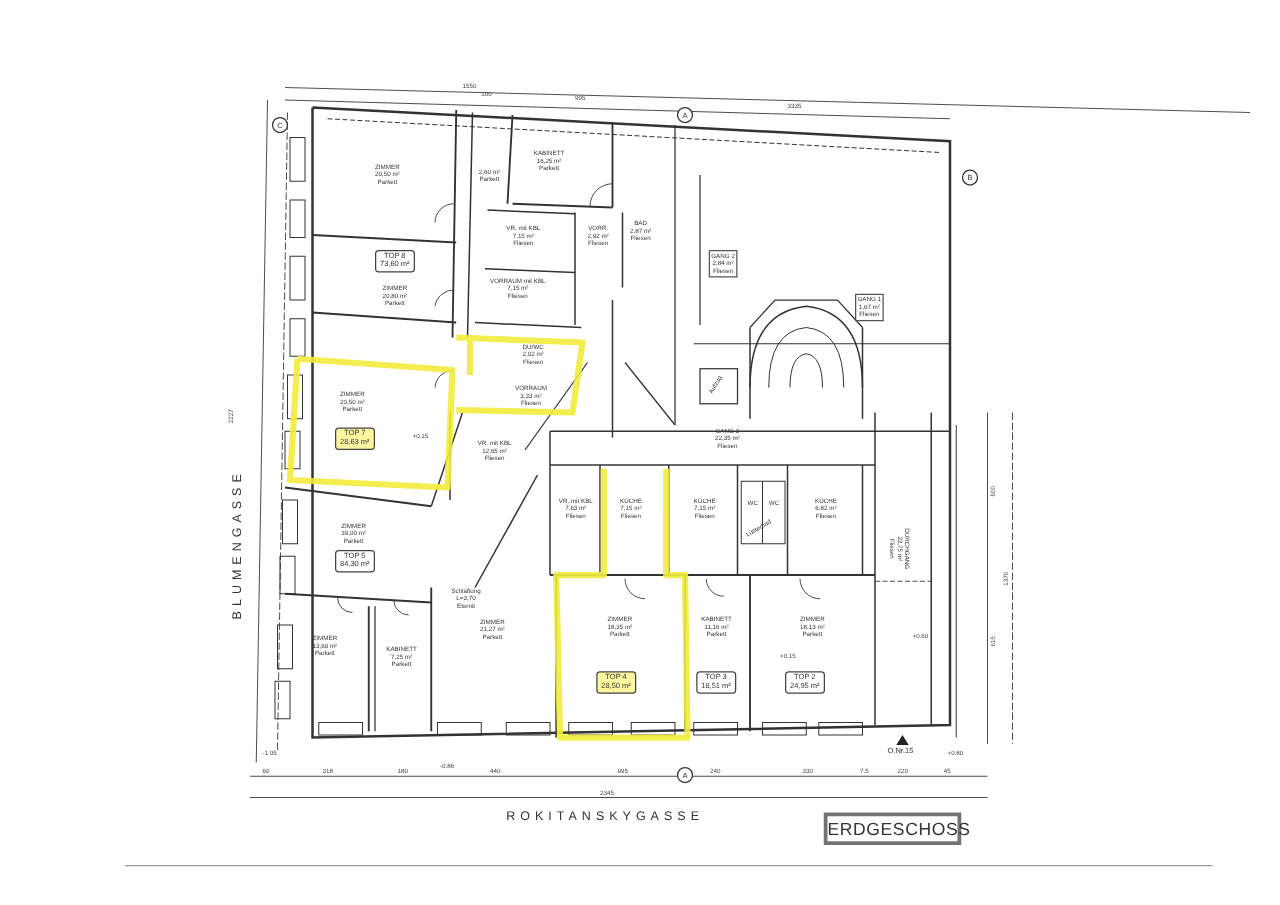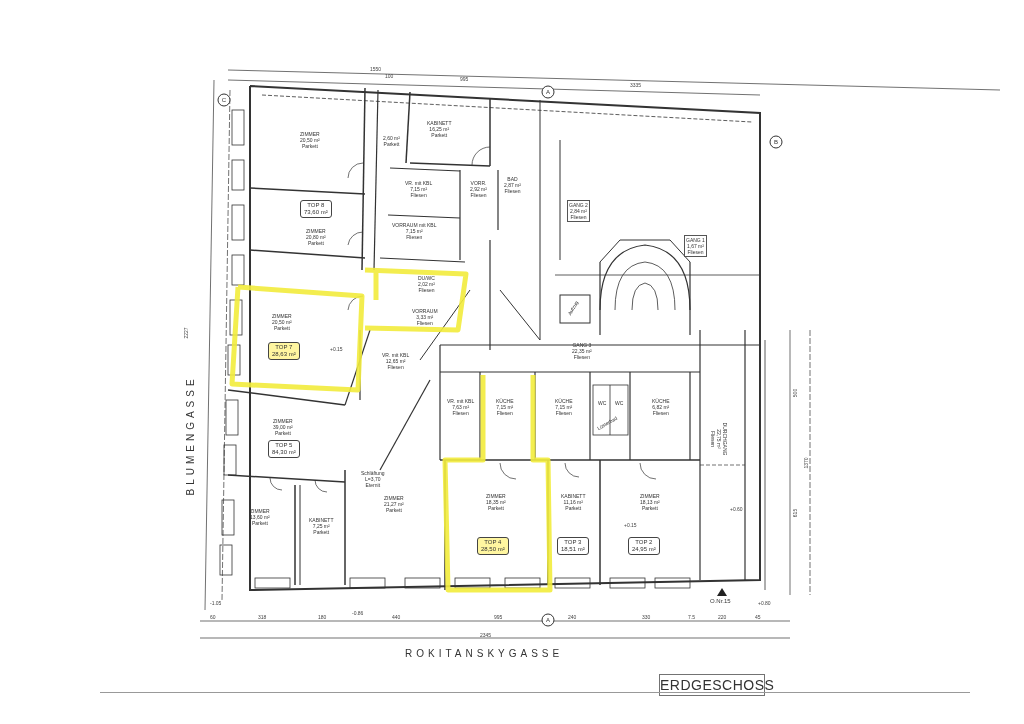--- a/index.html
+++ b/index.html
@@ -3,21 +3,21 @@
 <meta charset="utf-8">
 <style>
   html,body{margin:0;padding:0;background:#ffffff;}
   body{width:1024px;height:724px;position:relative;overflow:hidden;font-family:"Liberation Sans",sans-serif;color:#222;}
   .plan{position:absolute;left:0;top:0;width:1024px;height:724px;}
   .lbl{position:absolute;text-align:center;font-size:5px;line-height:6px;color:#333;white-space:nowrap;}
   .lbl .n{display:block;}
   .top-box{position:absolute;border:1px solid #444;border-radius:3px;font-size:6px;line-height:7px;text-align:center;padding:1px 3px;background:#fff;color:#333;}
   .top-box.hl{background:#fff6a0;}
   .street{position:absolute;font-size:10px;letter-spacing:4px;color:#333;}
-  .title-box{position:absolute;left:659px;top:674px;width:104px;height:20px;border:1px solid #737373;font-size:14px;line-height:20px;text-align:right;color:#333;letter-spacing:0.5px;}
+  .title-box{position:absolute;left:659px;top:650px;width:104px;height:20px;border:3px solid #737373;font-size:14px;line-height:20px;text-align:right;color:#333;letter-spacing:0.5px;}
   .dim{position:absolute;font-size:5px;color:#444;}
   .gnr{position:absolute;font-size:6px;color:#333;}
   .bottomline{position:absolute;left:100px;top:692px;width:870px;height:0;border-top:1px solid #999;}
 </style>
 </head>
 <body>
 
 <div class="plan">
   <svg width="1024" height="724" viewBox="0 0 1024 724" style="position:absolute;left:0;top:0;">
     <g stroke="#333" fill="none" stroke-width="1.2">

